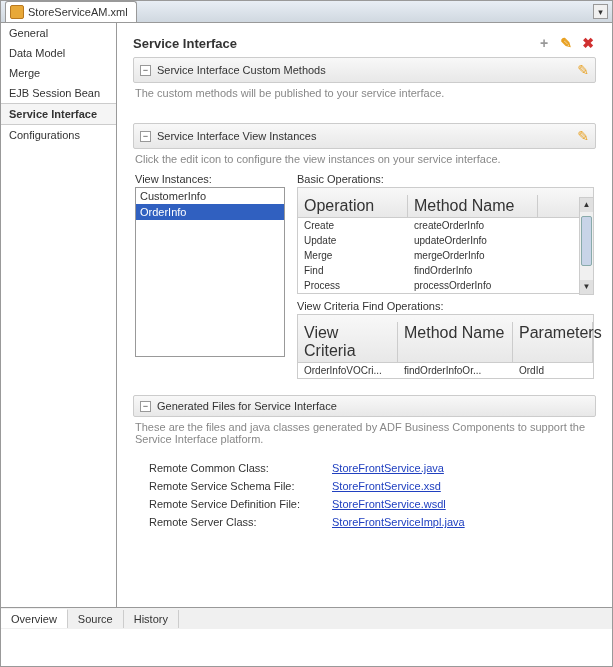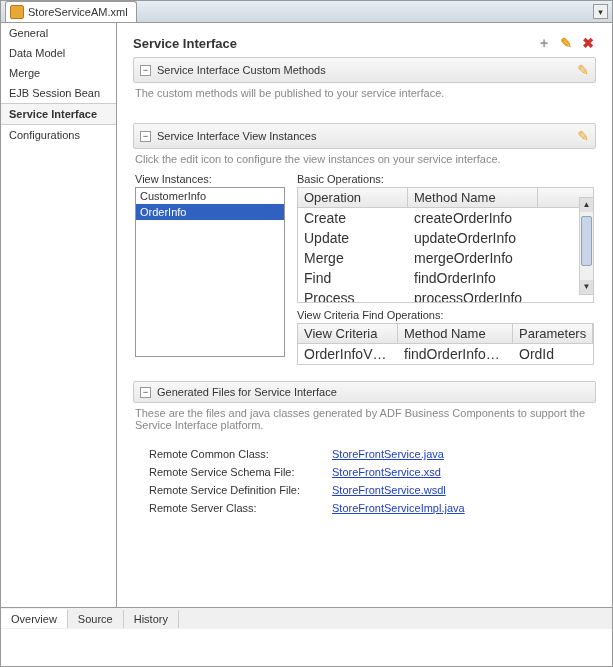--- a/index.html
+++ b/index.html
@@ -29,24 +29,24 @@
 .section-desc { color: #888; font-size: 11px; padding: 4px 2px 8px; }
 .panel-row { display: flex; gap: 12px; padding: 0 2px; }
 .panel-left { width: 150px; }
 .panel-label { font-size: 11px; margin-bottom: 2px; }
 .listbox { border: 1px solid #999; height: 170px; background: #fff; }
 .list-item { padding: 2px 4px; cursor: pointer; }
 .list-item.selected { background: #3060c0; color: #fff; }
 .panel-right { flex: 1; position: relative; }
 .grid { border: 1px solid #ccc; }
 .grid-header { display: flex; background: linear-gradient(#f8f8f8, #e8e8e8); border-bottom: 1px solid #ccc; }
-.grid-header-cell { padding: 2px 6px; border-right: 1px solid #ccc; font-size: 13px; }
+.grid-header-cell { padding: 2px 6px; border-right: 1px solid #ccc; font-size: 16px; margin-top: 7px; }
 .grid-body { max-height: 94px; overflow-y: hidden; position: relative; }
 .grid-row { display: flex; }
-.grid-cell { padding: 2px 6px; font-size: 14px; white-space: nowrap; overflow: hidden; text-overflow: ellipsis; }
+.grid-cell { padding: 2px 6px; font-size: 10px; white-space: nowrap; overflow: hidden; text-overflow: ellipsis; }
 .scrollbar { position: absolute; right: 0; top: 24px; width: 15px; height: 98px; background: #f0f0f0; border: 1px solid #ccc; }
 .scroll-arrow { height: 14px; background: #e0e0e0; text-align: center; font-size: 8px; line-height: 14px; cursor: pointer; }
 .scroll-thumb { background: #c8d4e8; height: 50px; margin: 4px 1px; border: 1px solid #8aa; border-radius: 2px; }
 .gen-files { padding: 6px 16px; }
 .gen-row { display: flex; padding: 3px 0; }
 .gen-label { width: 175px; font-size: 11px; }
 .gen-link { color: #2040c0; text-decoration: underline; cursor: pointer; font-size: 11px; margin-left: 8px; }
 .footer-tabs { height: 22px; border-top: 1px solid #999; background: #f0f0f0; display: flex; align-items: center; }
 .footer-tab { padding: 3px 10px; border-right: 1px solid #ccc; font-size: 11px; cursor: pointer; }
 .footer-tab.active { background: #fff; border-top: 1px solid #fff; margin-top: -1px; }

